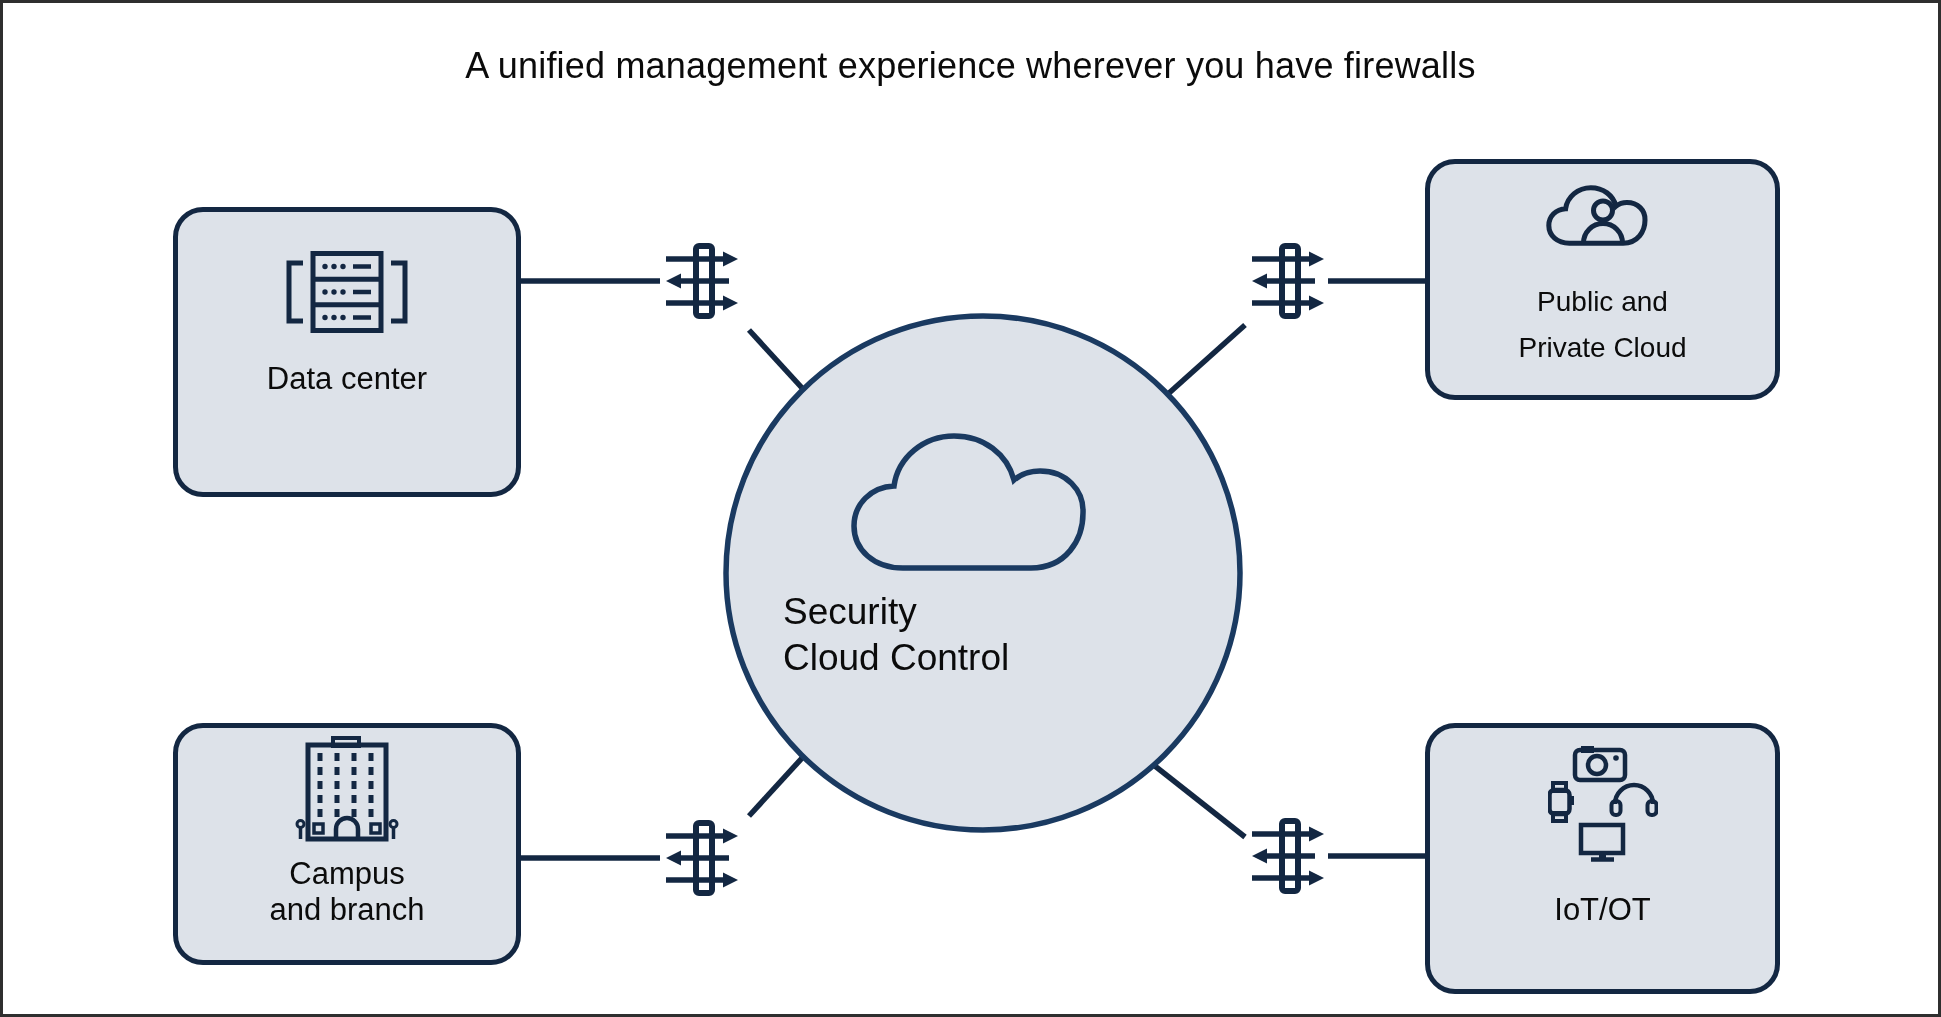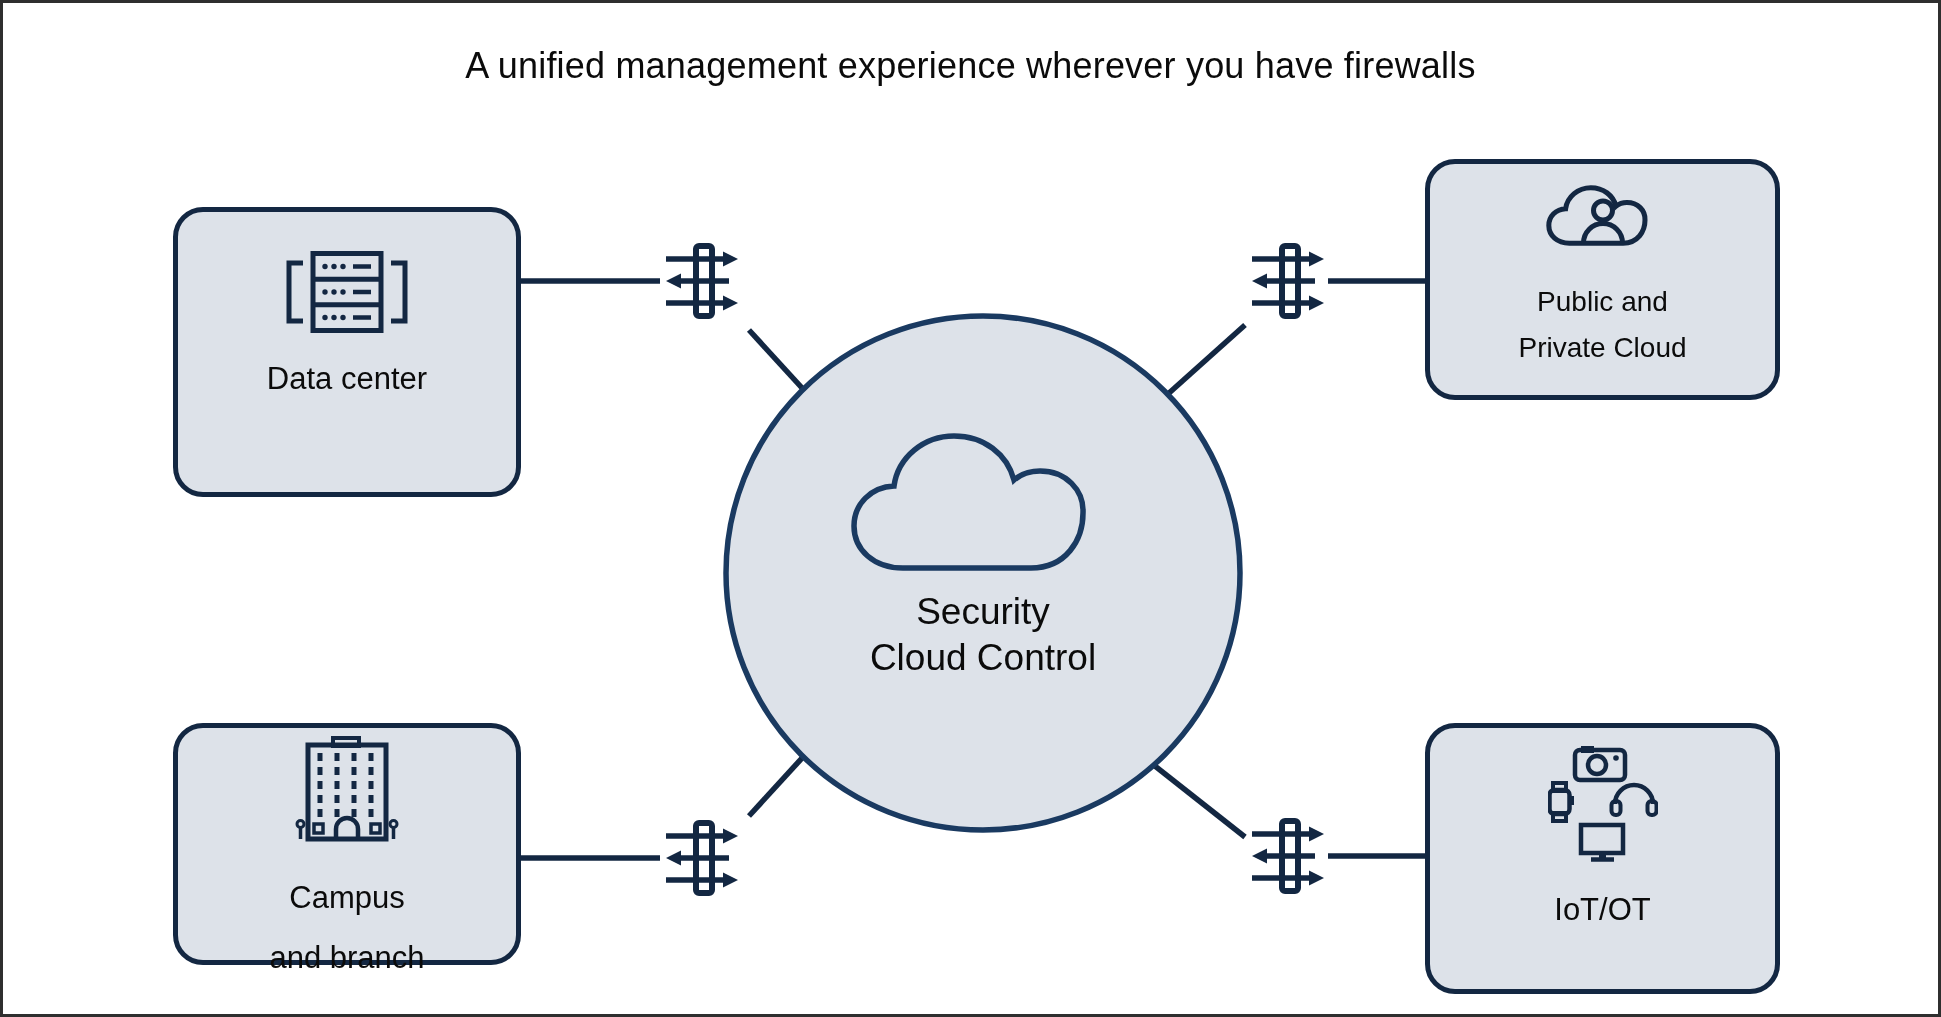--- a/index.html
+++ b/index.html
@@ -10,31 +10,31 @@
   html,body{margin:0;padding:0;background:var(--background);}
   body{width:1941px;height:1017px;font-family:"Liberation Sans",sans-serif;color:var(--text);}
   .stage{position:absolute;left:0;top:0;width:1941px;height:1017px;background:var(--background);border:3px solid var(--frame);overflow:hidden;}
   .title{position:absolute;left:0;top:42px;width:100%;text-align:center;font-size:36px;letter-spacing:.2px;color:var(--text);}
   .links-layer{position:absolute;left:0;top:0;width:1941px;height:1017px;}
   .link{stroke:var(--navy);stroke-width:5.5;fill:none;}
   .fill-navy{fill:var(--navy);stroke:none;}
   .stroke-navy{stroke:var(--navy);fill:none;}
   .big-circle{fill:var(--node_fill);stroke:var(--circle_border);stroke-width:5.5;}
   .cloud-line{stroke:var(--circle_border);stroke-width:5.5;fill:none;}
-  .circle-label{position:absolute;left:780px;top:586px;width:400px;text-align:center;font-size:37px;line-height:46px;white-space:pre-line;color:var(--text);}
+  .circle-label{position:absolute;left:780px;top:586px;width:400px;font-size:37px;line-height:46px;white-space:pre-line;color:var(--text);}
   .node{position:absolute;background:var(--node_fill);border:5px solid var(--navy);border-radius:30px;}
   .node-tl{left:170px;top:156px;width:348px;height:290px;margin-top:48px;}
   .node-tr{left:1422px;top:156px;width:355px;height:241px;}
   .node-bl{left:170px;top:720px;width:348px;height:242px;}
   .node-br{left:1422px;top:720px;width:355px;height:271px;}
   .node-icon{position:absolute;left:50%;transform:translateX(-50%);}
   .node-label{position:absolute;left:0;width:100%;text-align:center;font-size:31px;white-space:pre-line;color:var(--text);}
   .label-tl{top:146px;line-height:42px;}
   .label-tr{top:115px;line-height:46px;font-size:28px;}
-  .label-bl{top:140px;line-height:60px;}
+  .label-bl{top:128px;line-height:36px;}
   .label-br{top:161px;line-height:42px;}
 </style>
 </head>
 <body>
 
 <div class="stage">
 
   <div class="title">A unified management experience wherever you have firewalls</div>
 
   <svg class="links-layer" viewBox="0 0 1941 1017" xmlns="http://www.w3.org/2000/svg">

